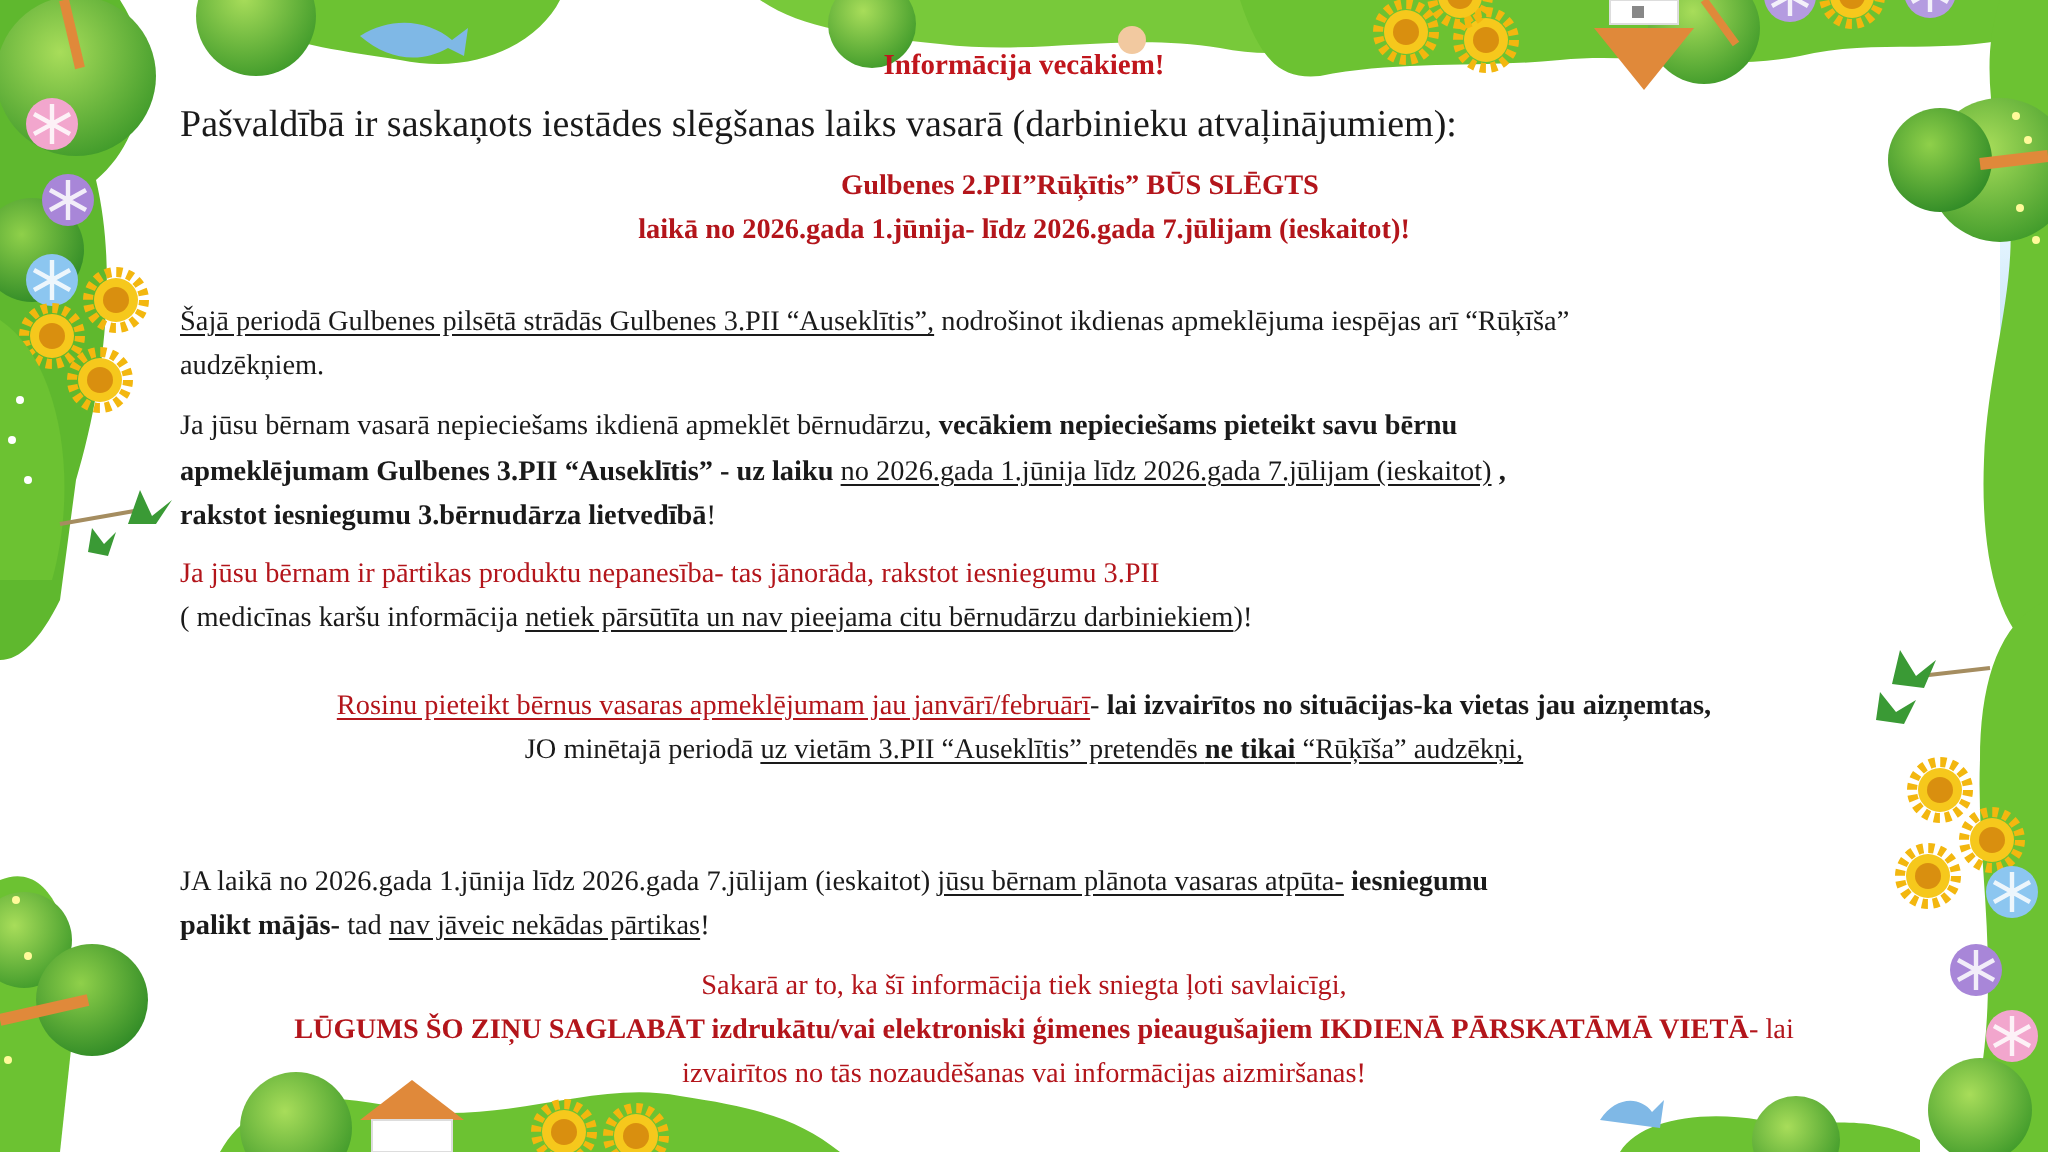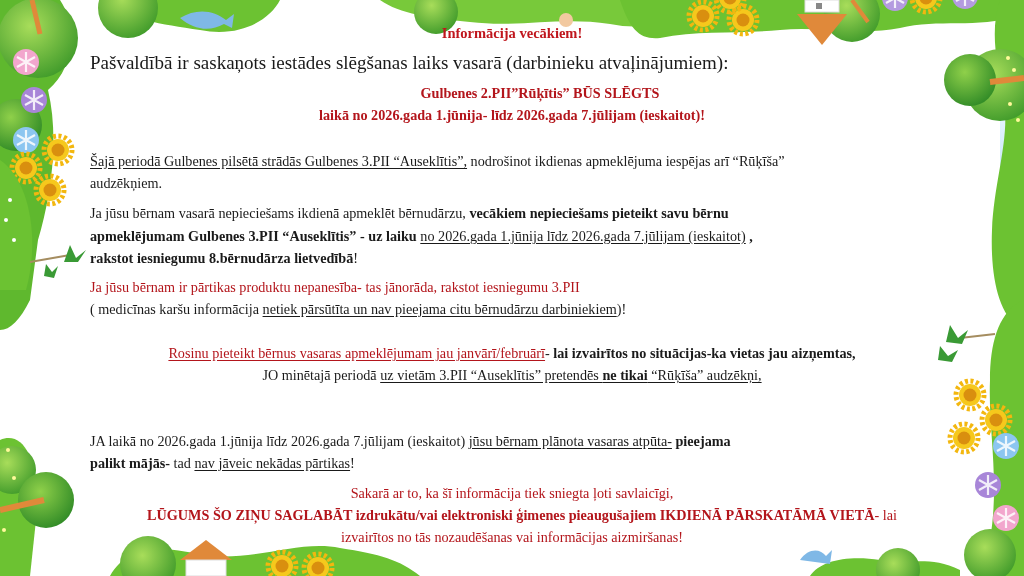--- a/index.html
+++ b/index.html
@@ -140,37 +140,37 @@
   </div>
   <div class="txt" style="left:90px;top:172px;">audzēkņiem.</div>
 
   <div class="txt" style="left:90px;top:202px;">
     <span>Ja jūsu bērnam vasarā nepieciešams ikdienā apmeklēt bērnudārzu, </span><span class="b">vecākiem nepieciešams pieteikt savu bērnu</span>
   </div>
   <div class="txt" style="left:90px;top:225px;">
     <span class="b">apmeklējumam  Gulbenes 3.PII “Auseklītis”  - uz laiku </span><span class="u">no 2026.gada 1.jūnija  līdz 2026.gada 7.jūlijam (ieskaitot)</span><span class="b"> ,</span>
   </div>
   <div class="txt" style="left:90px;top:247px;">
-    <span class="b">rakstot iesniegumu 8.bērnudārza lietvedībā</span><span>!</span>
+    <span class="b">rakstot iesniegumu 3.bērnudārza lietvedībā</span><span>!</span>
   </div>
 
   <div class="txt red" style="left:90px;top:276px;">Ja jūsu bērnam ir pārtikas produktu nepanesība-  tas jānorāda, rakstot iesniegumu  3.PII</div>
   <div class="txt center" style="top:342px;">
     <span class="red u">Rosinu pieteikt bērnus vasaras apmeklējumam   jau janvārī/februārī</span><span>-  </span><span class="b">lai izvairītos no situācijas-ka  vietas jau aizņemtas,</span>
   </div>
 
   <div class="txt" style="left:90px;top:298px;">
     <span>( medicīnas karšu informācija </span><span class="u">netiek pārsūtīta un nav pieejama citu bērnudārzu  darbiniekiem</span><span>)!</span>
   </div>
   <div class="txt center" style="top:364px;">
     <span>JO minētajā periodā  </span><span class="u">uz vietām 3.PII “Auseklītis”  pretendēs </span><span class="u b">ne tikai</span><span class="u"> “Rūķīša”  audzēkņi,</span>
   </div>
 
   <div class="txt" style="left:90px;top:430px;">
-    <span>JA  laikā no 2026.gada 1.jūnija  līdz 2026.gada 7.jūlijam (ieskaitot) </span><span class="u">jūsu bērnam plānota vasaras atpūta-</span><span class="b"> pieejama</span>
+    <span>JA  laikā no 2026.gada 1.jūnija  līdz 2026.gada 7.jūlijam (ieskaitot) </span><span class="u">jūsu bērnam plānota vasaras atpūta-</span><span class="b"> iesniegumu</span>
   </div>
   <div class="txt" style="left:90px;top:452px;">
     <span class="b">palikt  mājās-</span><span> tad </span><span class="u">nav jāveic nekādas pārtikas</span><span>!</span>
   </div>
 
   <div class="txt center red" style="top:482px;">Sakarā ar to, ka šī informācija tiek sniegta ļoti savlaicīgi,</div>
   <div class="txt center red" style="top:504px;padding-left:10px;">
     <span class="b">LŪGUMS ŠO ZIŅU   SAGLABĀT izdrukātu/vai  elektroniski  ģimenes pieaugušajiem  IKDIENĀ PĀRSKATĀMĀ VIETĀ</span><span>-  lai</span>
   </div>
   <div class="txt center red" style="top:526px;">izvairītos no tās nozaudēšanas vai informācijas aizmiršanas!</div>

